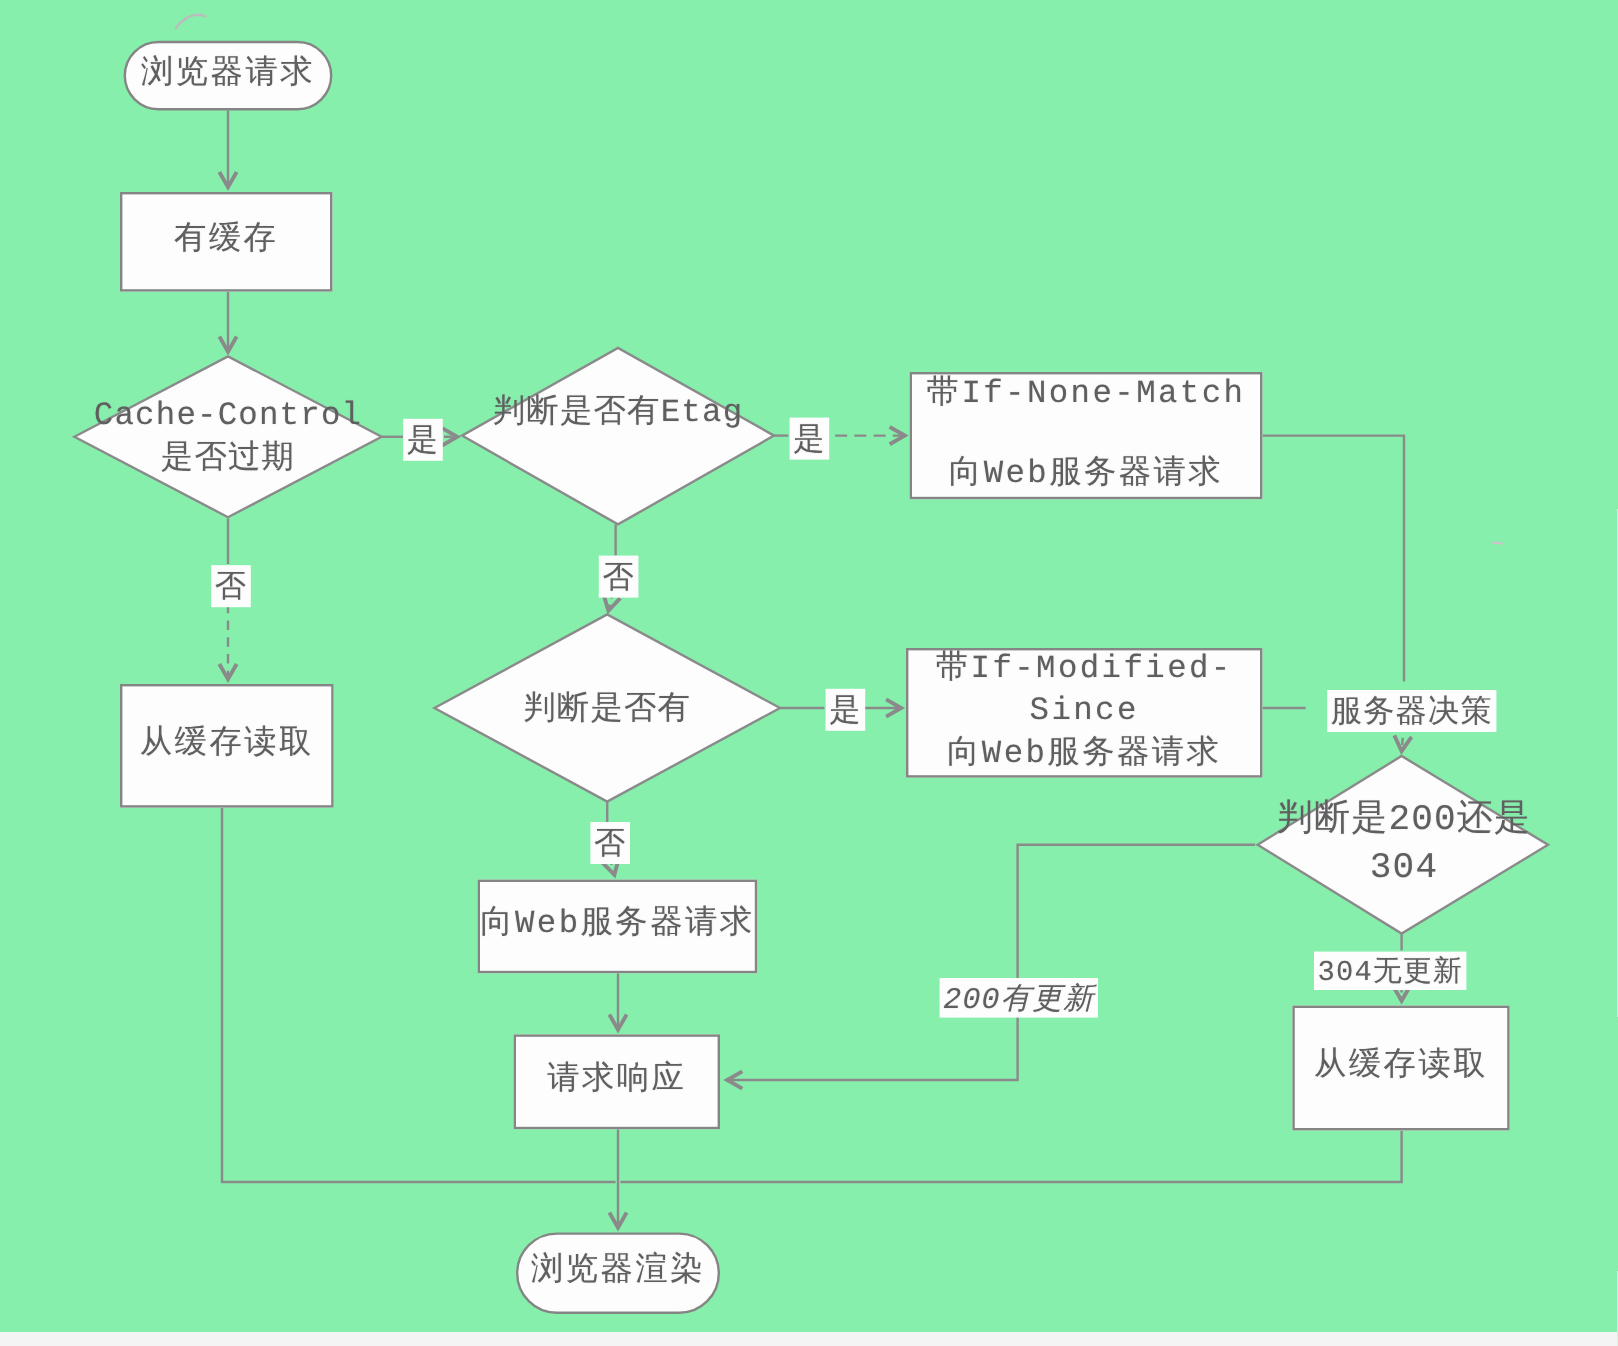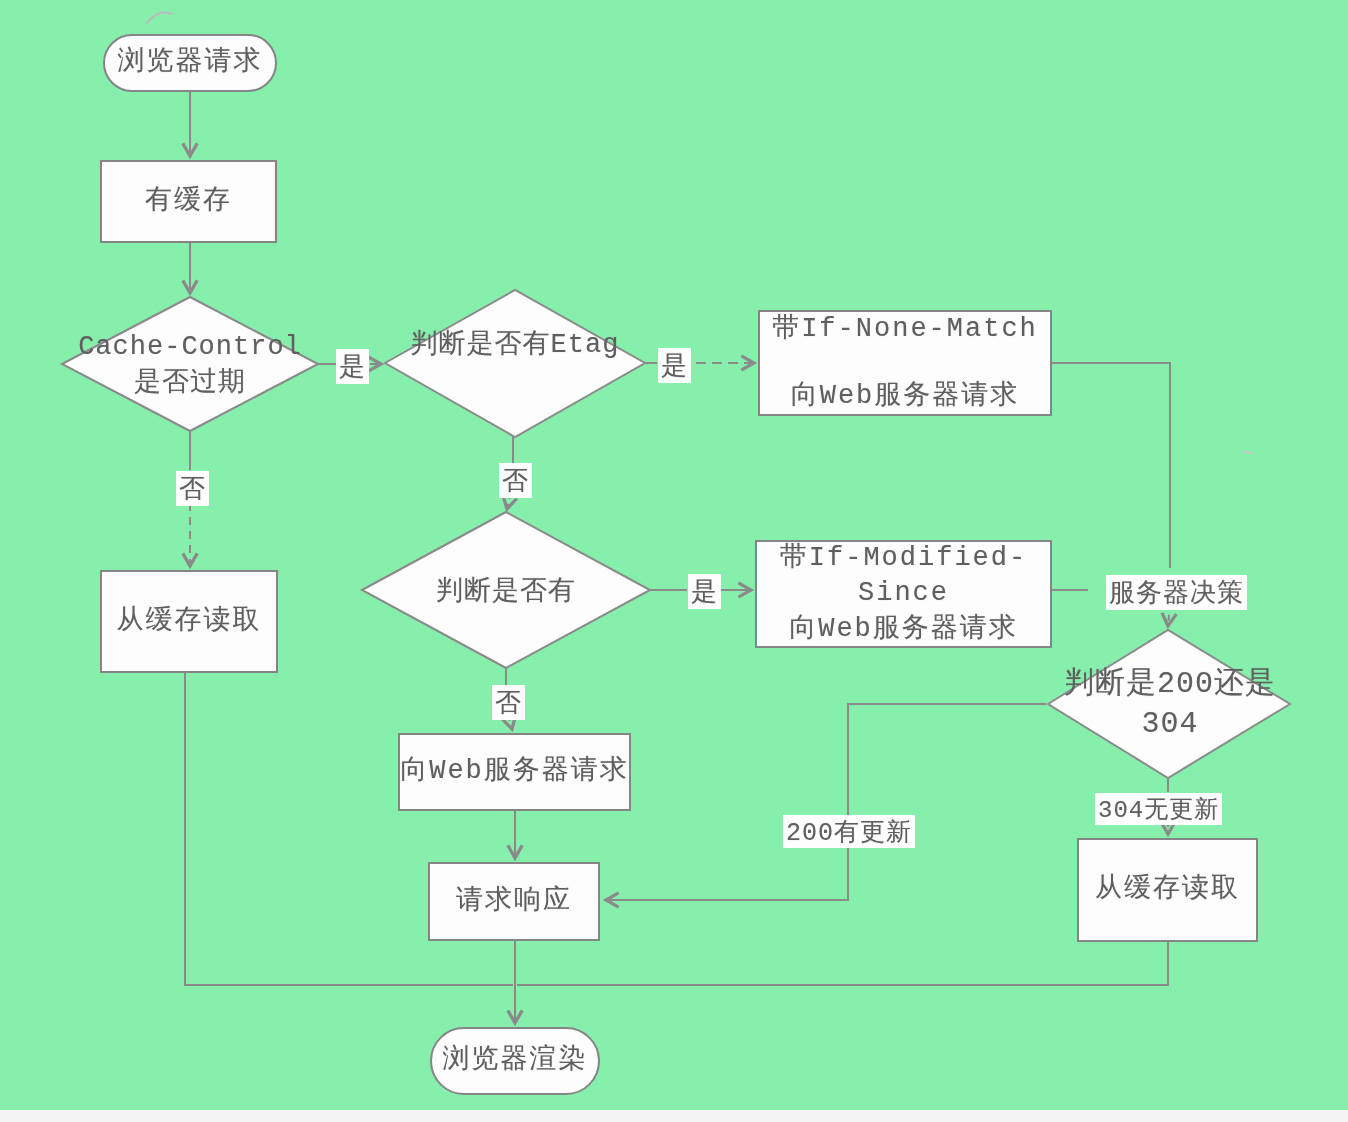--- a/index.html
+++ b/index.html
@@ -169,17 +169,17 @@
 
   <div class="edge-label" style="left:336px;top:349px;">是</div>
   <div class="edge-label" style="left:658px;top:348px;">是</div>
   <div class="edge-label" style="left:688px;top:574px;">是</div>
 
   <div class="edge-label" style="left:176px;top:471px;">否</div>
   <div class="edge-label" style="left:499px;top:463px;">否</div>
   <div class="edge-label" style="left:492px;top:685px;">否</div>
 
   <div class="edge-label" style="left:1091px;top:575px;margin-left:15px;">服务器决策</div>
-  <div class="edge-label" style="left:783px;top:815px;font-size:25px;">200有更新</div>
+  <div class="edge-label" style="left:783px;top:815px;font-size:25px;font-style:italic;">200有更新</div>
   <div class="edge-label" style="left:1095px;top:793px;font-size:24px;">304无更新</div>
 
   <div class="bottom-strip"></div>
 </div>
 
 </body></html>

